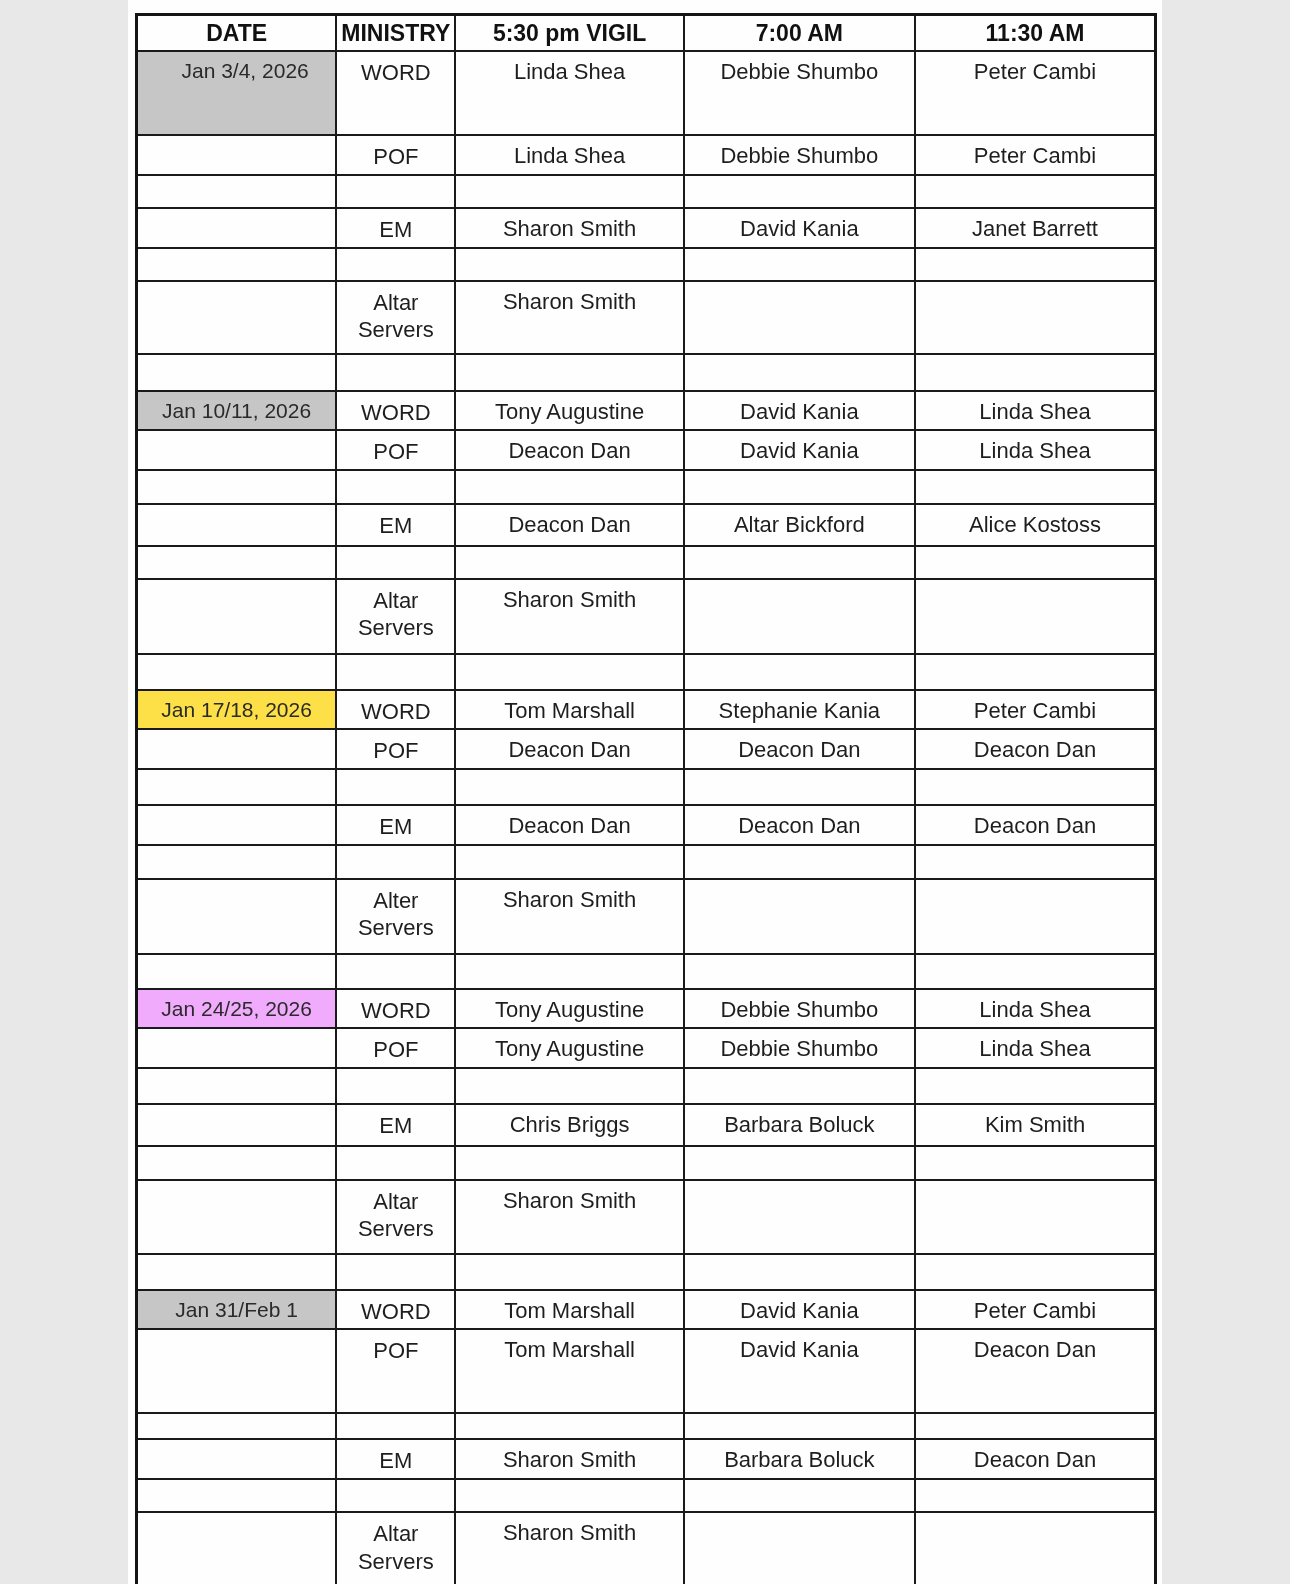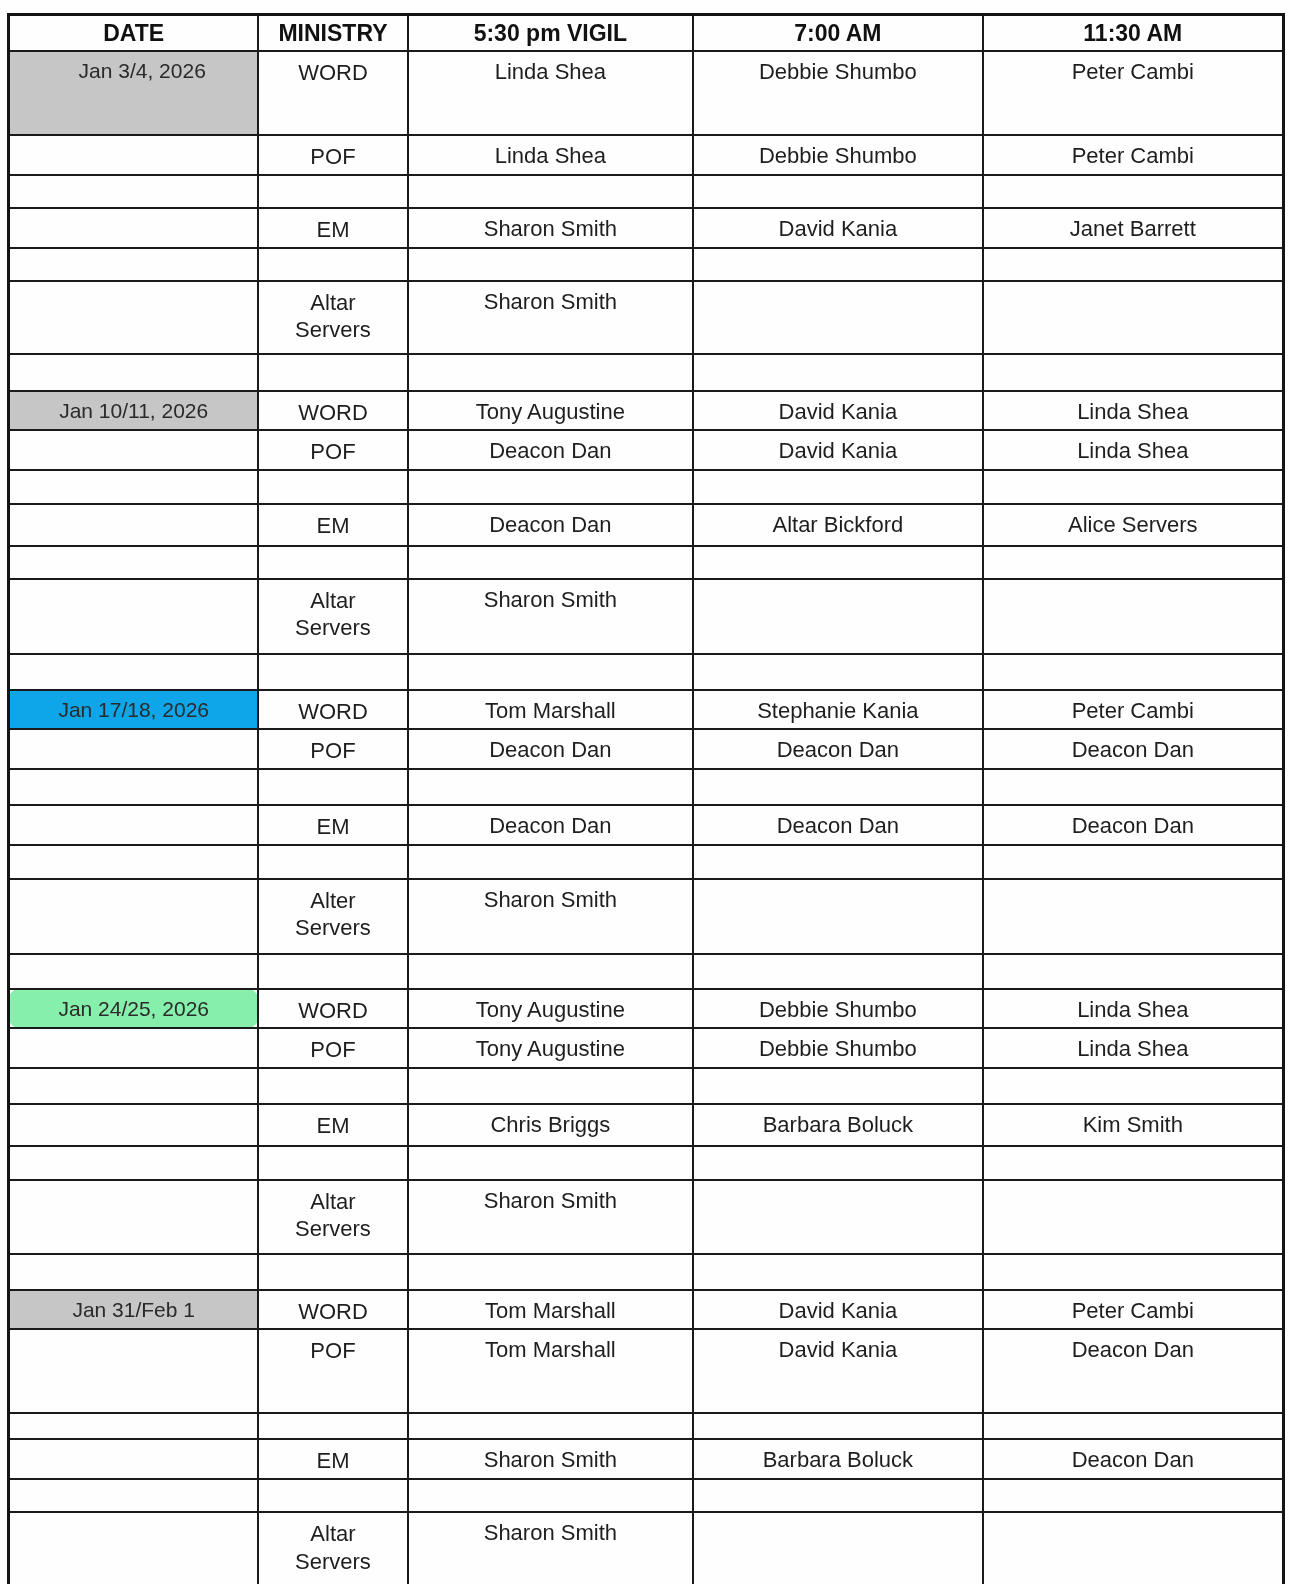--- a/index.html
+++ b/index.html
@@ -3,21 +3,21 @@
 <meta charset="utf-8">
 <style>
   html, body {
     margin: 0;
     padding: 0;
     background: #e8e8e8;
     font-family: "Liberation Sans", sans-serif;
   }
   .page {
     position: relative;
-    width: 1290px;
+    width: 1034px;
     height: 1584px;
     margin: 0 auto;
     background: #fefefe;
     box-sizing: border-box;
     padding: 13px 5px 10px 7px;
     color: #1d1d1d;
   }
   table.schedule {
     border-collapse: collapse;
     table-layout: fixed;
@@ -264,21 +264,21 @@
           <td class="col-ministry">
             <div class="cellpad">EM</div>
           </td>
           <td class="col-c1">
             <div class="cellpad">Deacon Dan</div>
           </td>
           <td class="col-c2">
             <div class="cellpad">Altar Bickford</div>
           </td>
           <td class="col-c3">
-            <div class="cellpad">Alice Servers</div>
+            <div class="cellpad">Alice Kostoss</div>
           </td>
         </tr>
         <tr style="height: 33px;">
           <td class="col-date">
             <div class="cellpad"></div>
           </td>
           <td class="col-ministry">
             <div class="cellpad"></div>
           </td>
           <td class="col-c1">
@@ -319,21 +319,21 @@
             <div class="cellpad"></div>
           </td>
           <td class="col-c2">
             <div class="cellpad"></div>
           </td>
           <td class="col-c3">
             <div class="cellpad"></div>
           </td>
         </tr>
         <tr style="height: 38px;">
-          <td class="col-date shaded" style="background: #0ea5e9;">
+          <td class="col-date shaded" style="background: #fde047;">
             <div class="cellpad">Jan 17/18, 2026</div>
           </td>
           <td class="col-ministry">
             <div class="cellpad">WORD</div>
           </td>
           <td class="col-c1">
             <div class="cellpad">Tom Marshall</div>
           </td>
           <td class="col-c2">
             <div class="cellpad">Stephanie Kania</div>
@@ -438,21 +438,21 @@
             <div class="cellpad"></div>
           </td>
           <td class="col-c2">
             <div class="cellpad"></div>
           </td>
           <td class="col-c3">
             <div class="cellpad"></div>
           </td>
         </tr>
         <tr style="height: 38px;">
-          <td class="col-date shaded" style="background: #86efac; border-radius: 10px;">
+          <td class="col-date shaded" style="background: #f0abfc;">
             <div class="cellpad">Jan 24/25, 2026</div>
           </td>
           <td class="col-ministry">
             <div class="cellpad">WORD</div>
           </td>
           <td class="col-c1">
             <div class="cellpad">Tony Augustine</div>
           </td>
           <td class="col-c2">
             <div class="cellpad">Debbie Shumbo</div>

